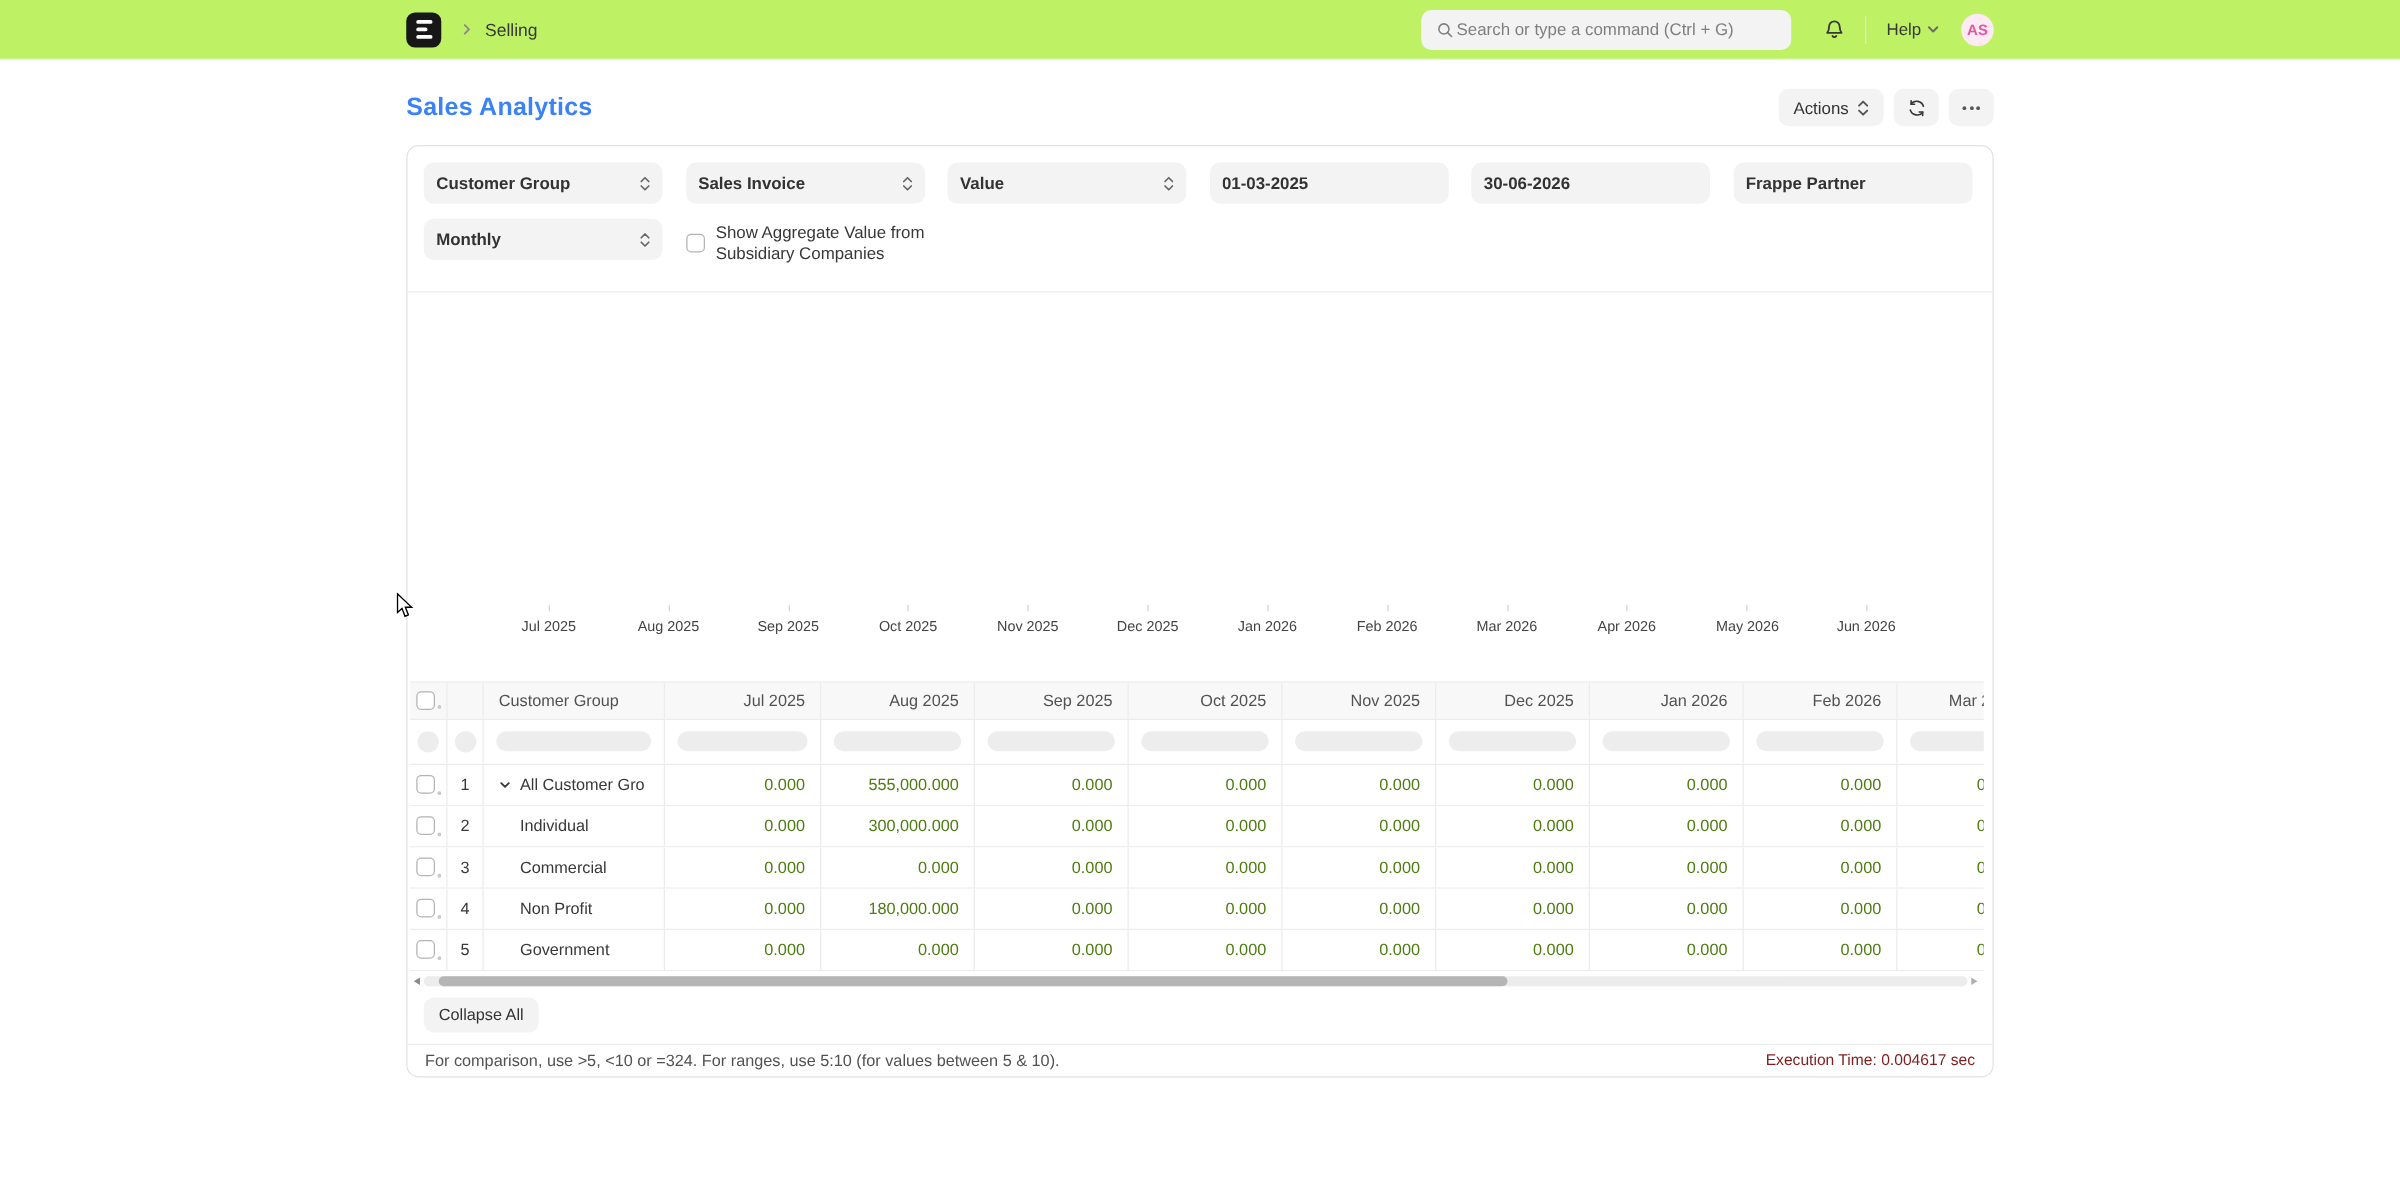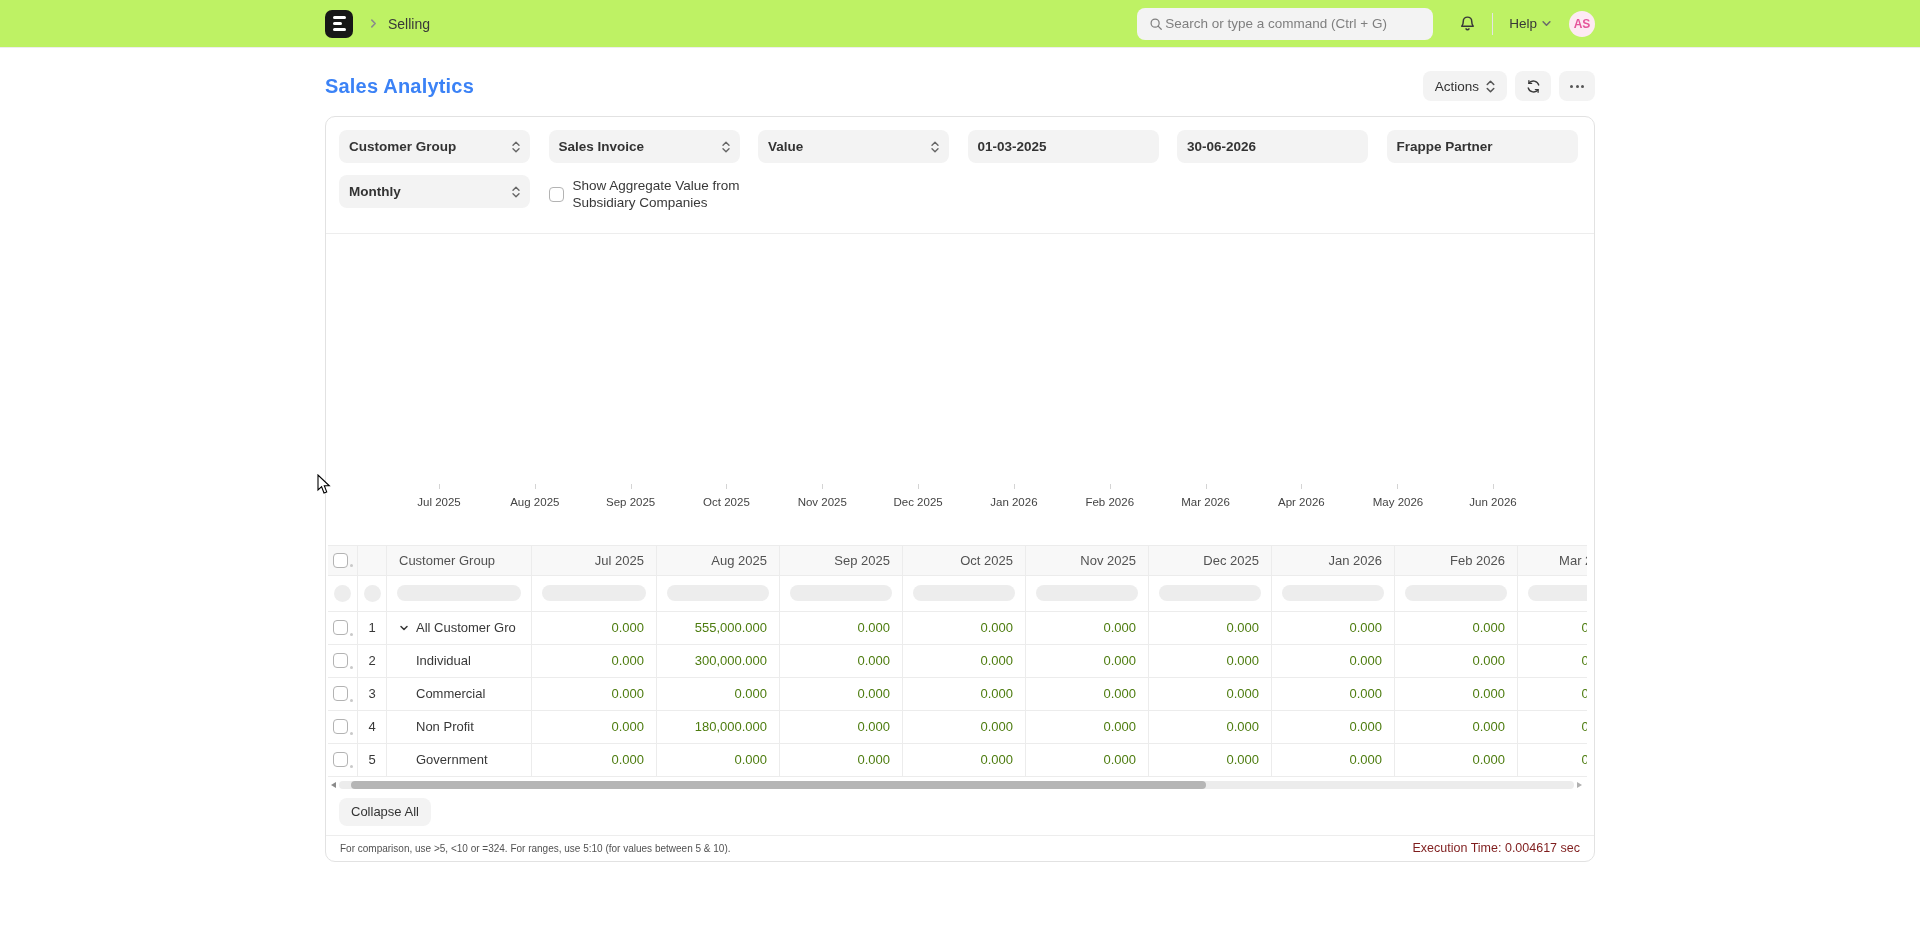--- a/index.html
+++ b/index.html
@@ -69,21 +69,21 @@
   .hscroll { position:relative; height:8px; margin:4px 12px 0 5px; }
   .hs-track { position:absolute; left:8px; right:8px; top:0; height:8px; background:#ececec; border-radius:4px; }
   .hs-thumb { position:absolute; left:20px; top:0; width:855px; height:8px; background:#b5b5b5; border-radius:4px; cursor:grab; }
   .hs-arrow { position:absolute; top:1px; width:0; height:0; border-top:3.5px solid transparent; border-bottom:3.5px solid transparent; }
   .hs-left { left:0; border-right:5px solid #8a8a8a; }
   .hs-right { right:0; border-left:5px solid #b0b0b0; }
 
   
   .collapse-row { padding:9px 0 9px 13px; }
   .card-footer { border-top:1px solid #ededed; display:flex; align-items:center; padding:0 14px; height:26px; }
-  .hint { font-size:10px; color:#525252; }
+  .hint { font-size:13px; color:#525252; }
   .exec { margin-left:auto; font-size:12.5px; color:#7f1d1d; }
 
   .cursor { position:absolute; left:317px; top:474px; z-index:50; pointer-events:none; }
   svg.stroke-ic { stroke:#383838; fill:none; stroke-width:1.4; stroke-linecap:round; stroke-linejoin:round; }
 </style>
 </head>
 <body>
 
 <div class="navbar">
   <div class="nav-inner">

